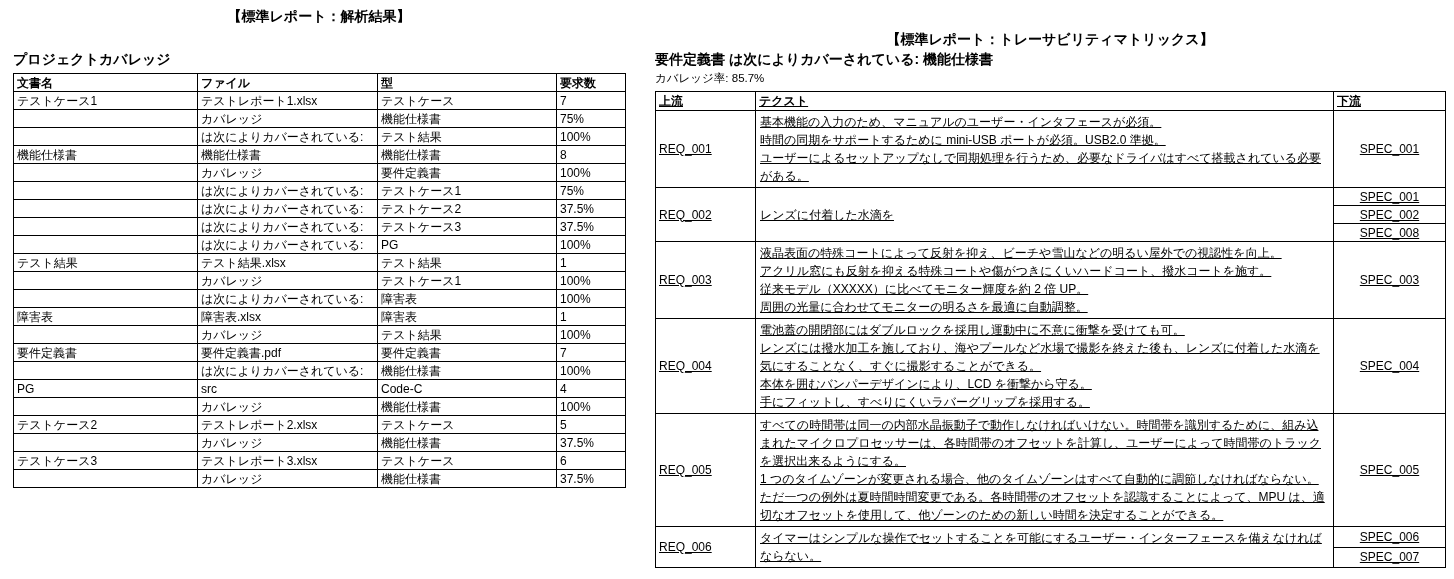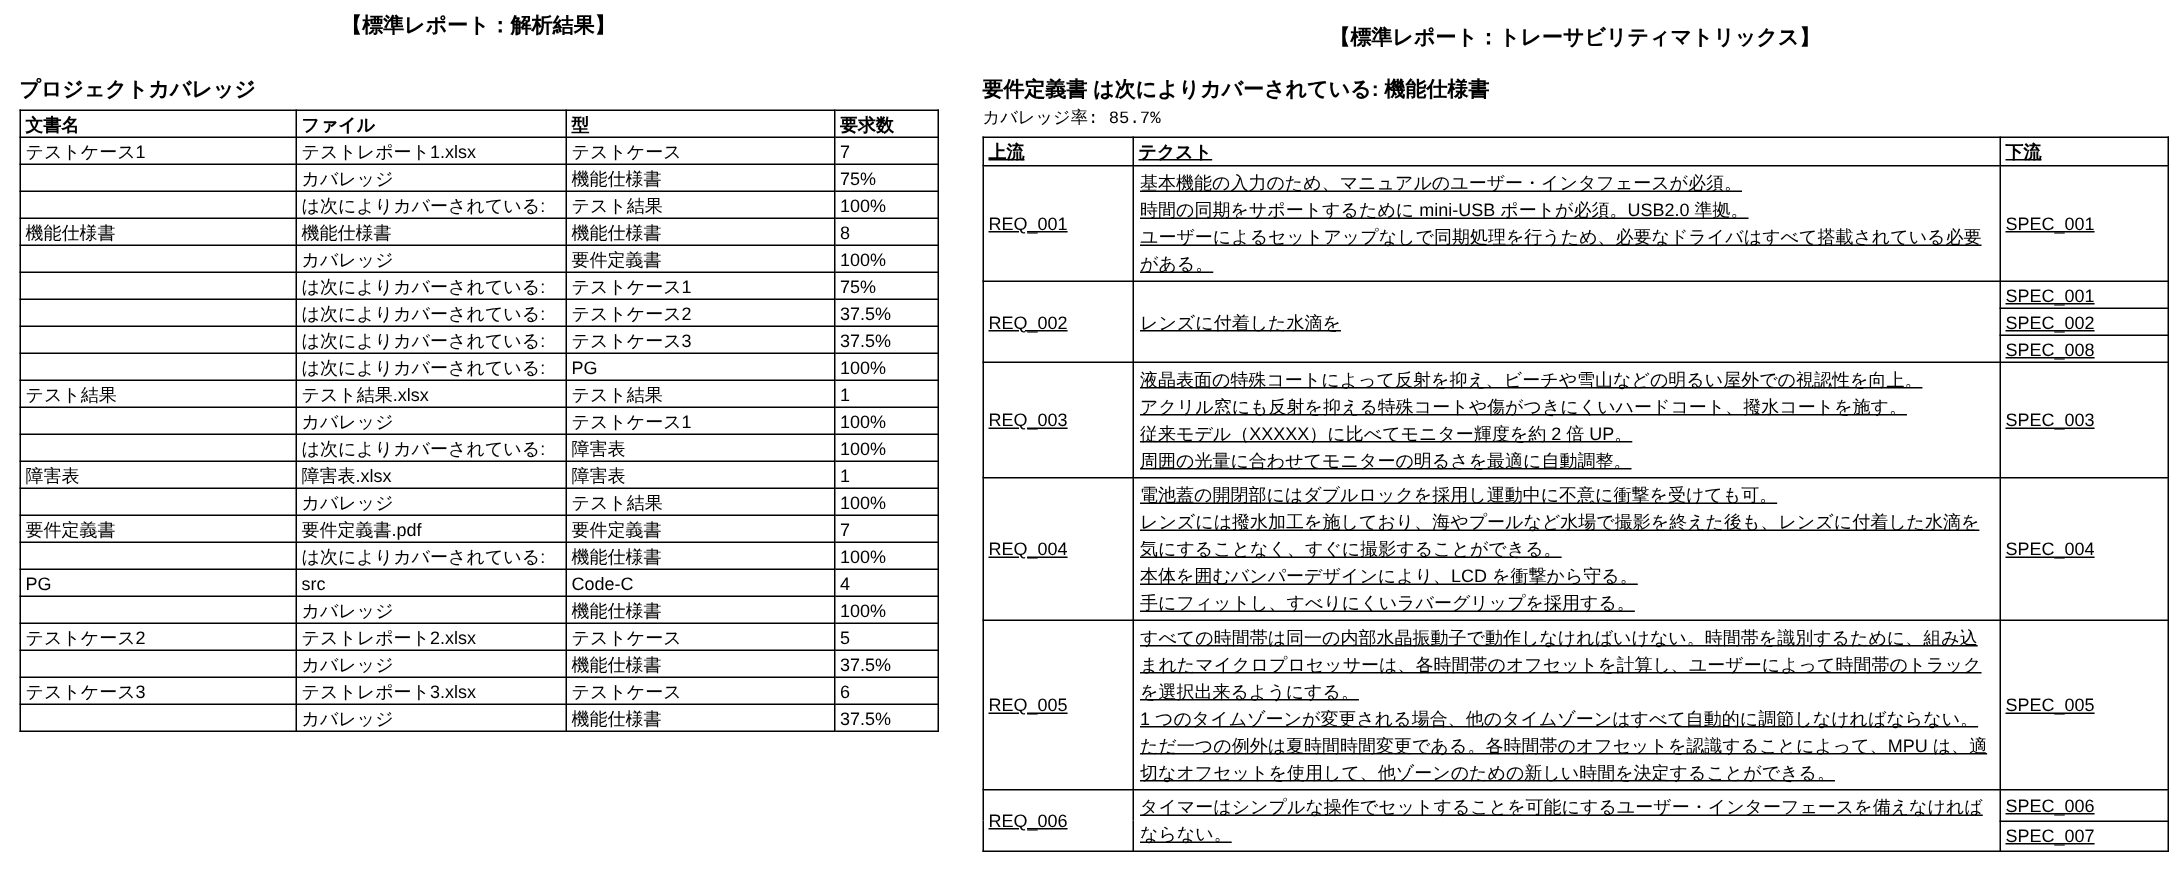--- a/index.html
+++ b/index.html
@@ -12,29 +12,29 @@
   }
   .panel { position: absolute; top: 0; }
   .panel-left  { left: 13px;  width: 612px; }
   .panel-right { left: 655px; width: 790px; }
 
   .report-title {
     position: absolute; left: 0; width: 100%;
     text-align: center; font-weight: bold; font-size: 14px;
   }
   .panel-left  .report-title { top: 8px; }
-  .panel-right .report-title { top: 16px; }
+  .panel-right .report-title { top: 31px; }
 
   .section-heading {
     position: absolute; left: 0; top: 51px;
     font-weight: bold; font-size: 14px; white-space: nowrap; text-align: right;
   }
   .coverage-rate {
     position: absolute; left: 0; top: 71px;
-    font-size: 11.5px; white-space: nowrap; font-family: Liberation Mono, monospace;
+    font-size: 11.5px; white-space: nowrap;
   }
 
   table { border-collapse: collapse; table-layout: fixed; position: absolute; left: 0; }
   .panel-left  table { top: 73px; width: 612px; }
   .panel-right table { top: 91px; width: 790px; text-decoration: underline; }
 
   th, td {
     border: 1px solid #000;
     font-size: 12px;
     padding: 0 3px;
@@ -47,21 +47,21 @@
   
   .cov-table th, .cov-table td { height: 18px; line-height: 16px; white-space: nowrap; }
   .cov-c0 { width: 184px; } .cov-c1 { width: 180px; }
   .cov-c2 { width: 179px; } .cov-c3 { width: 69px; }
 
   
   .mat-table th { height: 19px; }
   .mat-c0 { width: 100px; } .mat-c1 { width: 578px; } .mat-c2 { width: 112px; }
   .mat-table td.cell-upstream   { white-space: nowrap; }
   .mat-table td.cell-text       { white-space: pre-line; line-height: 18px; padding: 2px 4px; }
-  .mat-table td.cell-downstream { white-space: nowrap; height: 18px; line-height: 16px; }
+  .mat-table td.cell-downstream { white-space: nowrap; height: 18px; line-height: 16px; text-align: center; }
 </style>
 </head>
 <body>
 
 <div class="panel panel-left">
   <div class="report-title">【標準レポート：解析結果】</div>
   <div class="section-heading">プロジェクトカバレッジ</div>
   <table class="cov-table">
     <colgroup>
       <col class="cov-c0">

